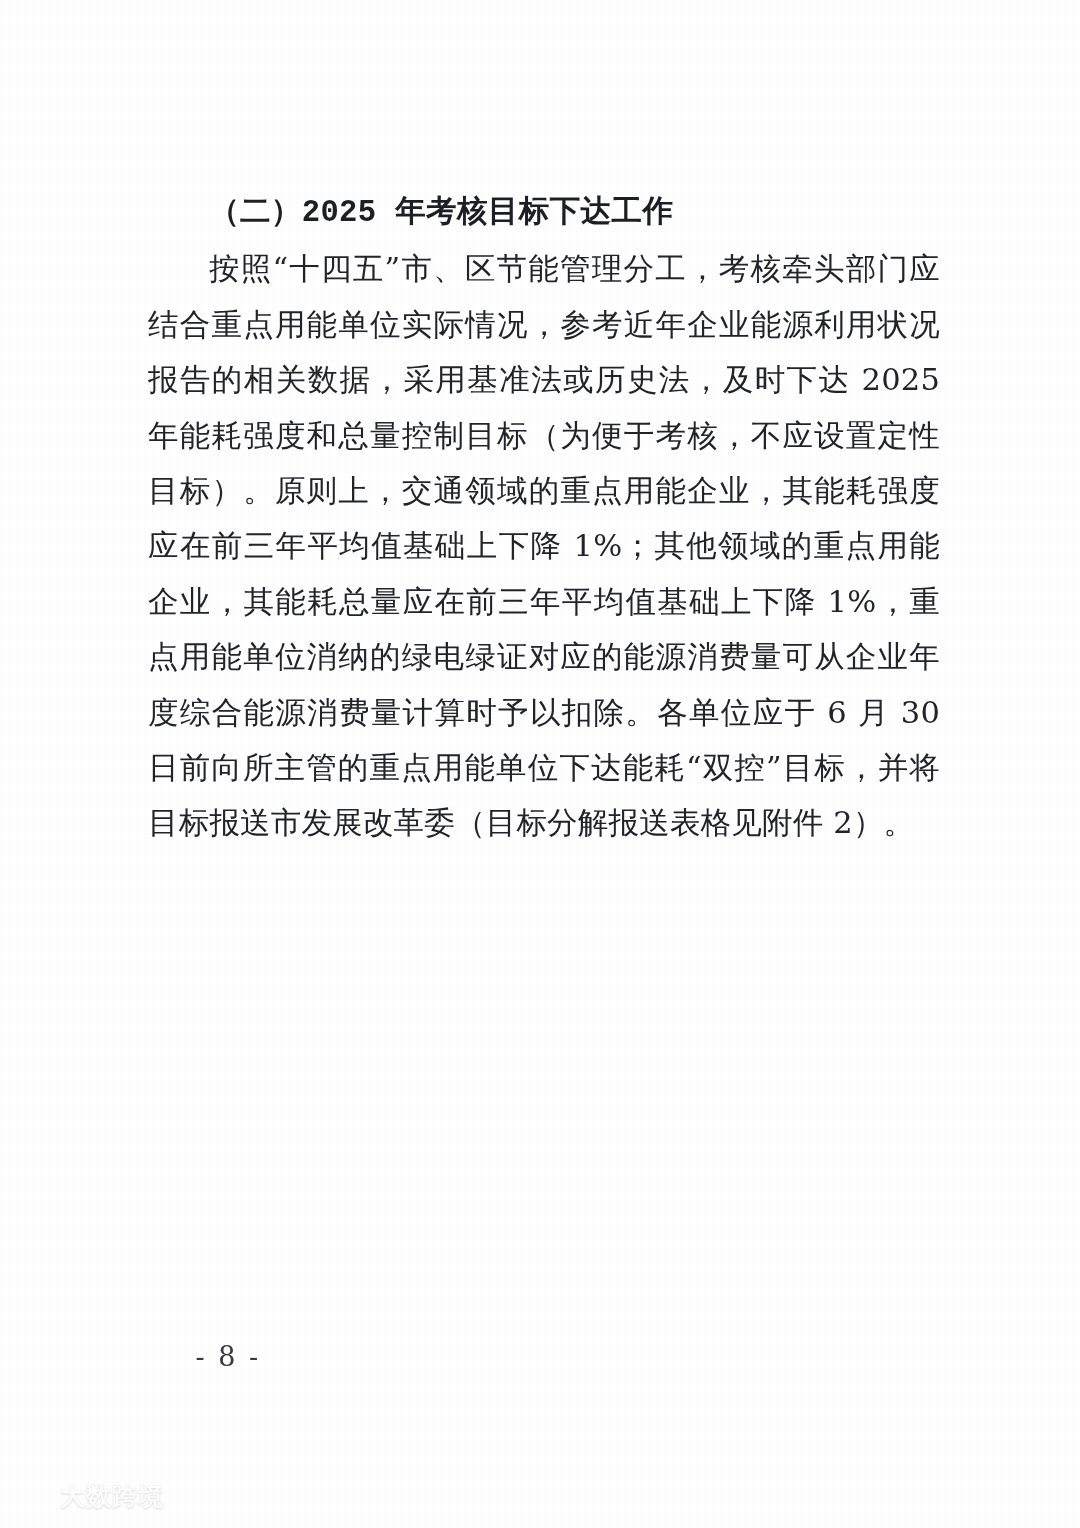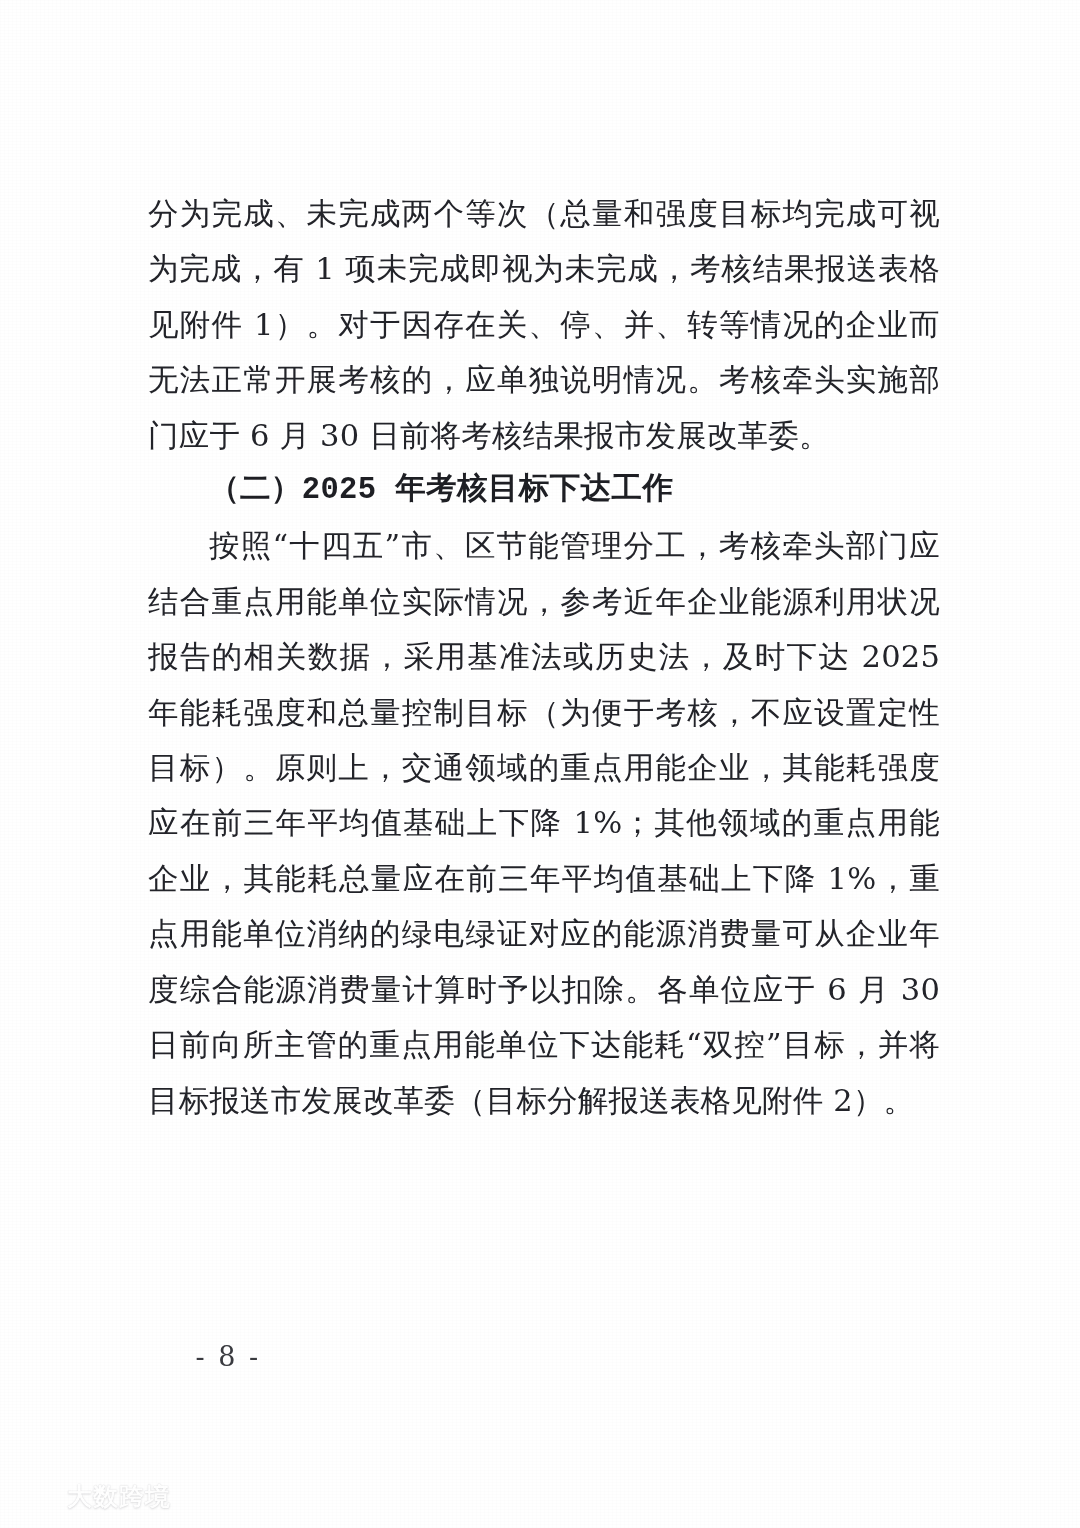--- a/index.html
+++ b/index.html
@@ -71,21 +71,21 @@
     font-family: "DejaVu Serif", "Liberation Serif", serif;
   }
 
   
   .watermark {
     position: absolute;
     left: 14px;
     top: 1480px;
     display: flex;
     align-items: flex-end;
-    gap: 7px;
+    gap: 0;
     opacity: 0.62;
     pointer-events: none;
   }
   .watermark-mark {
     display: block;
     width: 46px;
     height: 28px;
   }
   .watermark-text {
     font-size: 25px;
@@ -110,21 +110,20 @@
       repeating-linear-gradient(90deg, rgba(0,0,0,0.4) 0px, rgba(0,0,0,0) 1px, rgba(0,0,0,0) 4px);
   }
 </style>
 </head>
 <body>
 
 <div class="page">
 
   <div class="text-column">
 
-    <p class="para">分为完成、未完成两个等次（总量和强度目标均完成可视为完成，有 1 项未完成即视为未完成，考核结果报送表格见附件 1）。对于因存在关、停、并、转等情况的企业而无法正常开展考核的，应单独说明情况。考核牵头实施部门应于 6 月 30 日前将考核结果报市发展改革委。</p>
 
 
     <p class="heading">（二）2025 年考核目标下达工作</p>
 
     <p class="para indent">按照“十四五”市、区节能管理分工，考核牵头部门应结合重点用能单位实际情况，参考近年企业能源利用状况报告的相关数据，采用基准法或历史法，及时下达 2025 年能耗强度和总量控制目标（为便于考核，不应设置定性目标）。原则上，交通领域的重点用能企业，其能耗强度应在前三年平均值基础上下降 1%；其他领域的重点用能企业，其能耗总量应在前三年平均值基础上下降 1%，重点用能单位消纳的绿电绿证对应的能源消费量可从企业年度综合能源消费量计算时予以扣除。各单位应于 6 月 30 日前向所主管的重点用能单位下达能耗“双控”目标，并将目标报送市发展改革委（目标分解报送表格见附件 2）。</p>
 
   </div>
 
   <div class="page-number">- 8 -</div>
 

